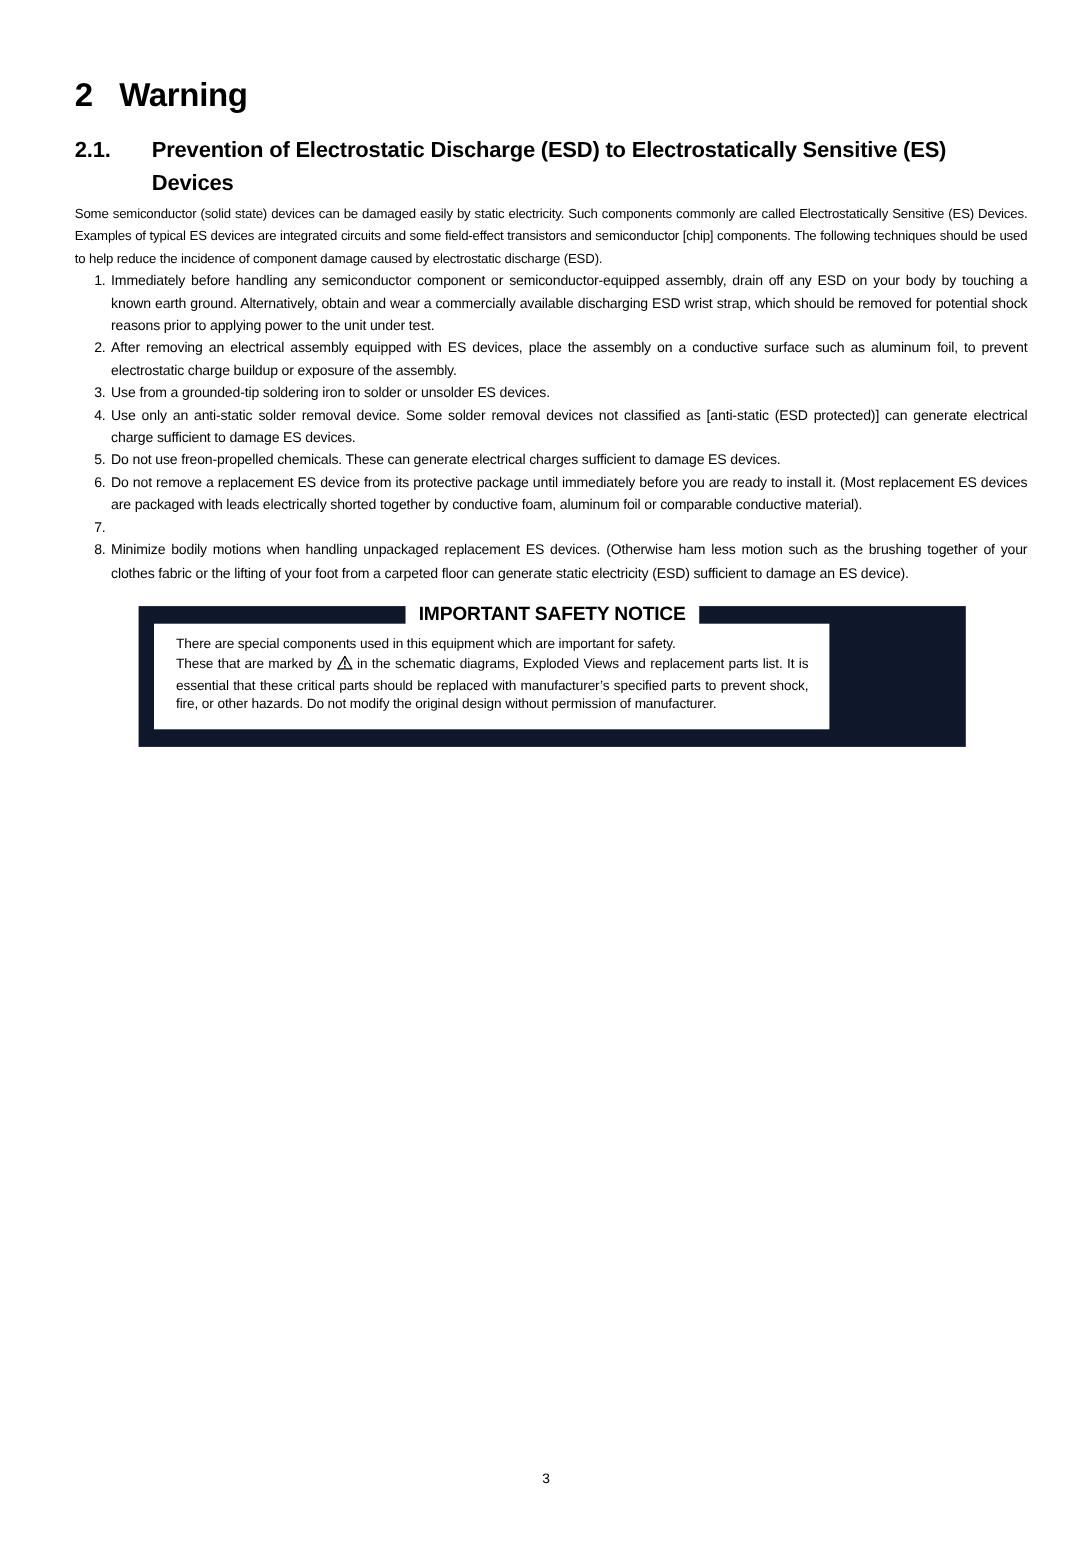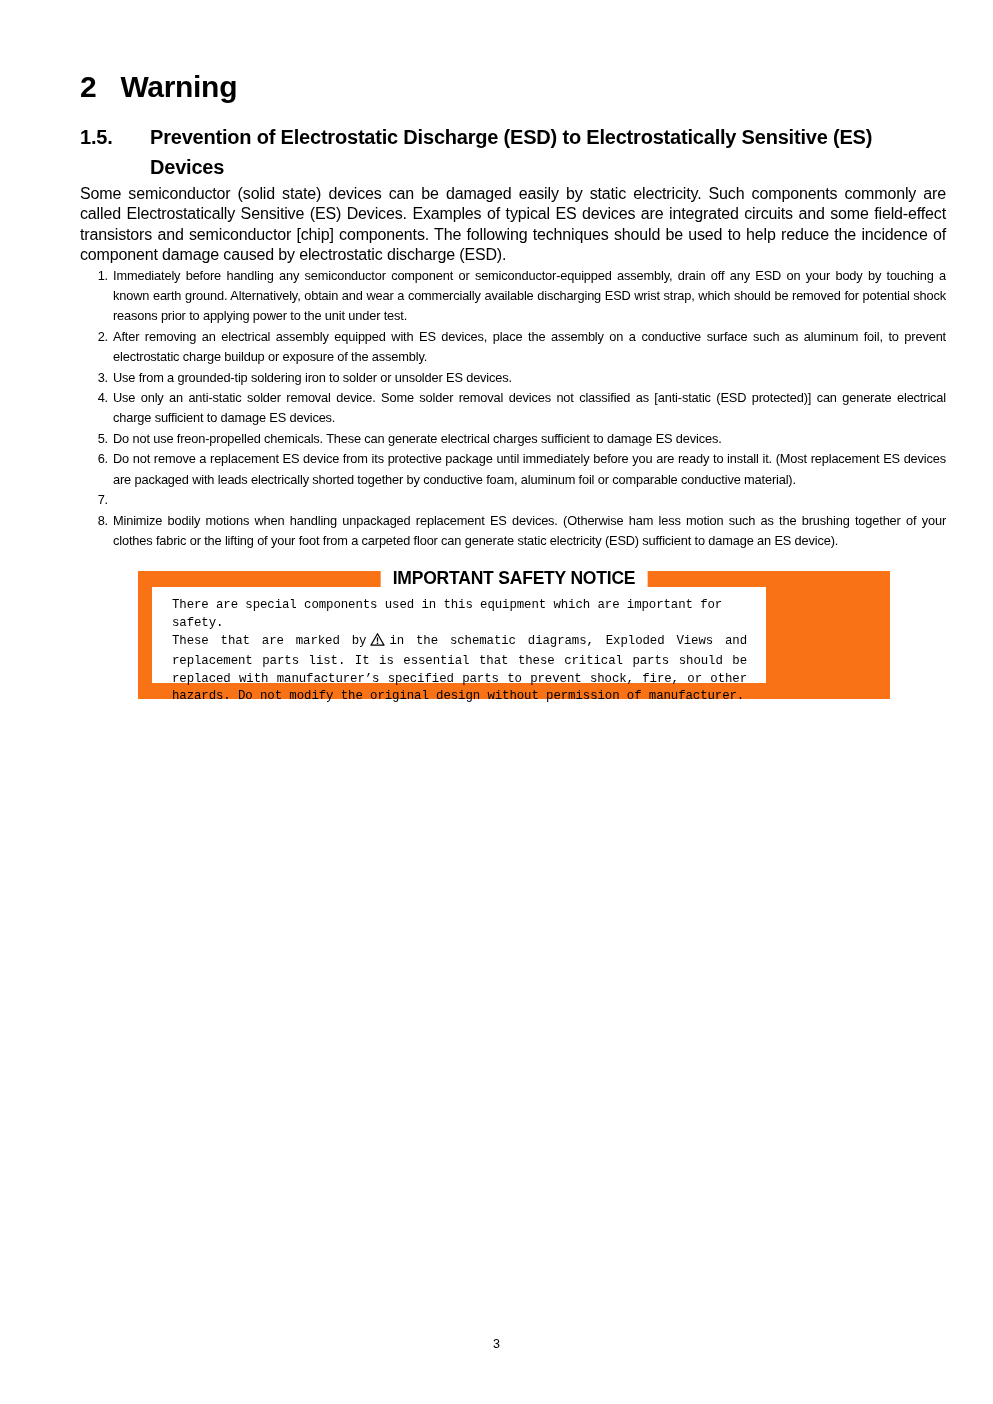--- a/index.html
+++ b/index.html
@@ -4,93 +4,93 @@
 <style>
   * { margin: 0; padding: 0; box-sizing: border-box; }
   html, body { background: #ffffff; }
   body {
     width: 993px; height: 1404px;
     position: relative; overflow: hidden;
     font-family: "Liberation Sans", sans-serif;
     color: #000;
   }
   .content {
-    position: absolute; left: 80px; top: 0; width: 866px;
+    position: absolute; left: 68px; top: 0; width: 866px;
   }
   .chapter-heading {
     margin-top: 70px;
     font-size: 30px; font-weight: bold; line-height: 34px;
     letter-spacing: -0.3px;
   }
   .chapter-heading .chapter-num { display: inline-block; margin-right: 24px; }
   .section-heading {
     margin-top: 18px;
     display: flex;
     font-size: 20px; font-weight: bold; line-height: 30px;
     letter-spacing: -0.2px;
   }
   .section-heading .section-num { flex: none; width: 70px; }
   .section-heading .section-title { flex: 1; }
   .intro {
     margin-top: 2px;
-    font-size: 16px; line-height: 20.4px;
+    font-size: 12px; line-height: 20.4px;
     text-align: justify; letter-spacing: -0.15px;
   }
   .esd-list { margin-top: 0; }
   .list-item {
     display: flex;
     font-size: 12.8px; line-height: 20.4px;
     letter-spacing: -0.15px;
   }
   .list-item .item-num {
     flex: none; width: 33px; text-align: right; padding-right: 5px;
   }
   .list-item .item-body { flex: 1; text-align: justify; }
   .caution-label { font-weight: bold; text-align: left; }
   .caution-text { padding-left: 27px; text-align: left; }
   .safety-notice {
     position: relative;
     margin-left: 58px; margin-top: 20px;
     width: 752px; height: 128px;
-    background: #f97316;
+    background: #0f172a;
   }
   .notice-title {
     position: absolute; top: -4px; left: 50%;
     transform: translateX(-50%);
     background: #ffffff;
     padding: 1px 12px 2px;
     font-size: 17.5px; font-weight: bold; letter-spacing: -0.2px;
     white-space: nowrap;
   }
   .notice-inner {
     position: absolute; left: 14px; top: 16px;
     width: 614px; height: 96px;
     background: #ffffff;
     padding: 10px 19px 7px 20px;
-    font-size: 12.4px; line-height: 17.8px; letter-spacing: -0.1px; font-family: Liberation Mono, monospace;
+    font-size: 12.4px; line-height: 17.8px; letter-spacing: -0.1px;
   }
   .notice-line1 { text-align: left; }
   .notice-para { text-align: justify; }
   .warning-triangle { display: inline-block; vertical-align: -2px; margin: 0 4px; }
   .page-number {
     position: absolute; top: 1337px; left: 0; width: 993px;
     text-align: center; font-size: 12.5px;
   }
 </style>
 </head>
 <body>
 
 <div class="content">
 
   <div class="chapter-heading">
     <span class="chapter-num">2</span><span>Warning</span>
   </div>
 
   <div class="section-heading">
-    <span class="section-num">1.5.</span>
+    <span class="section-num">2.1.</span>
     <span class="section-title">Prevention of Electrostatic Discharge (ESD) to Electrostatically Sensitive (ES) Devices</span>
   </div>
 
   <p class="intro">Some semiconductor (solid state) devices can be damaged easily by static electricity.  Such components commonly are called Electrostatically Sensitive (ES) Devices. Examples of typical ES devices are integrated circuits and some field-effect transistors and semiconductor  [chip] components.  The following techniques should be used to help reduce the incidence of component damage caused by electrostatic discharge (ESD).</p>
 
   <div class="esd-list">
 
     <div class="list-item">
       <span class="item-num">1.</span>
       <span class="item-body">Immediately before handling any semiconductor component or semiconductor-equipped assembly, drain off any ESD on your body by touching a known earth ground.  Alternatively, obtain and wear a commercially available discharging ESD wrist strap, which should be removed for potential shock reasons prior to applying power to the unit under test.</span>

